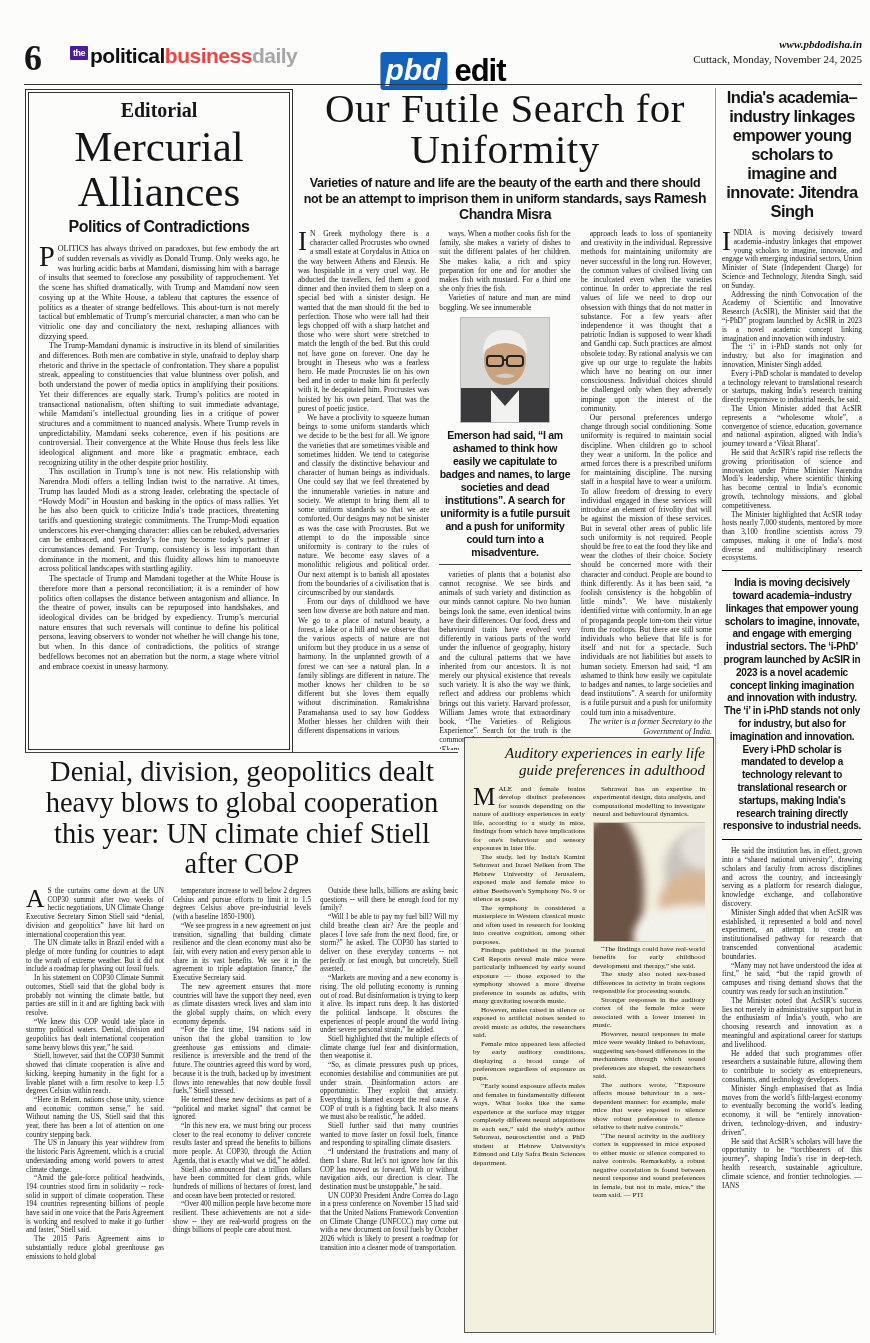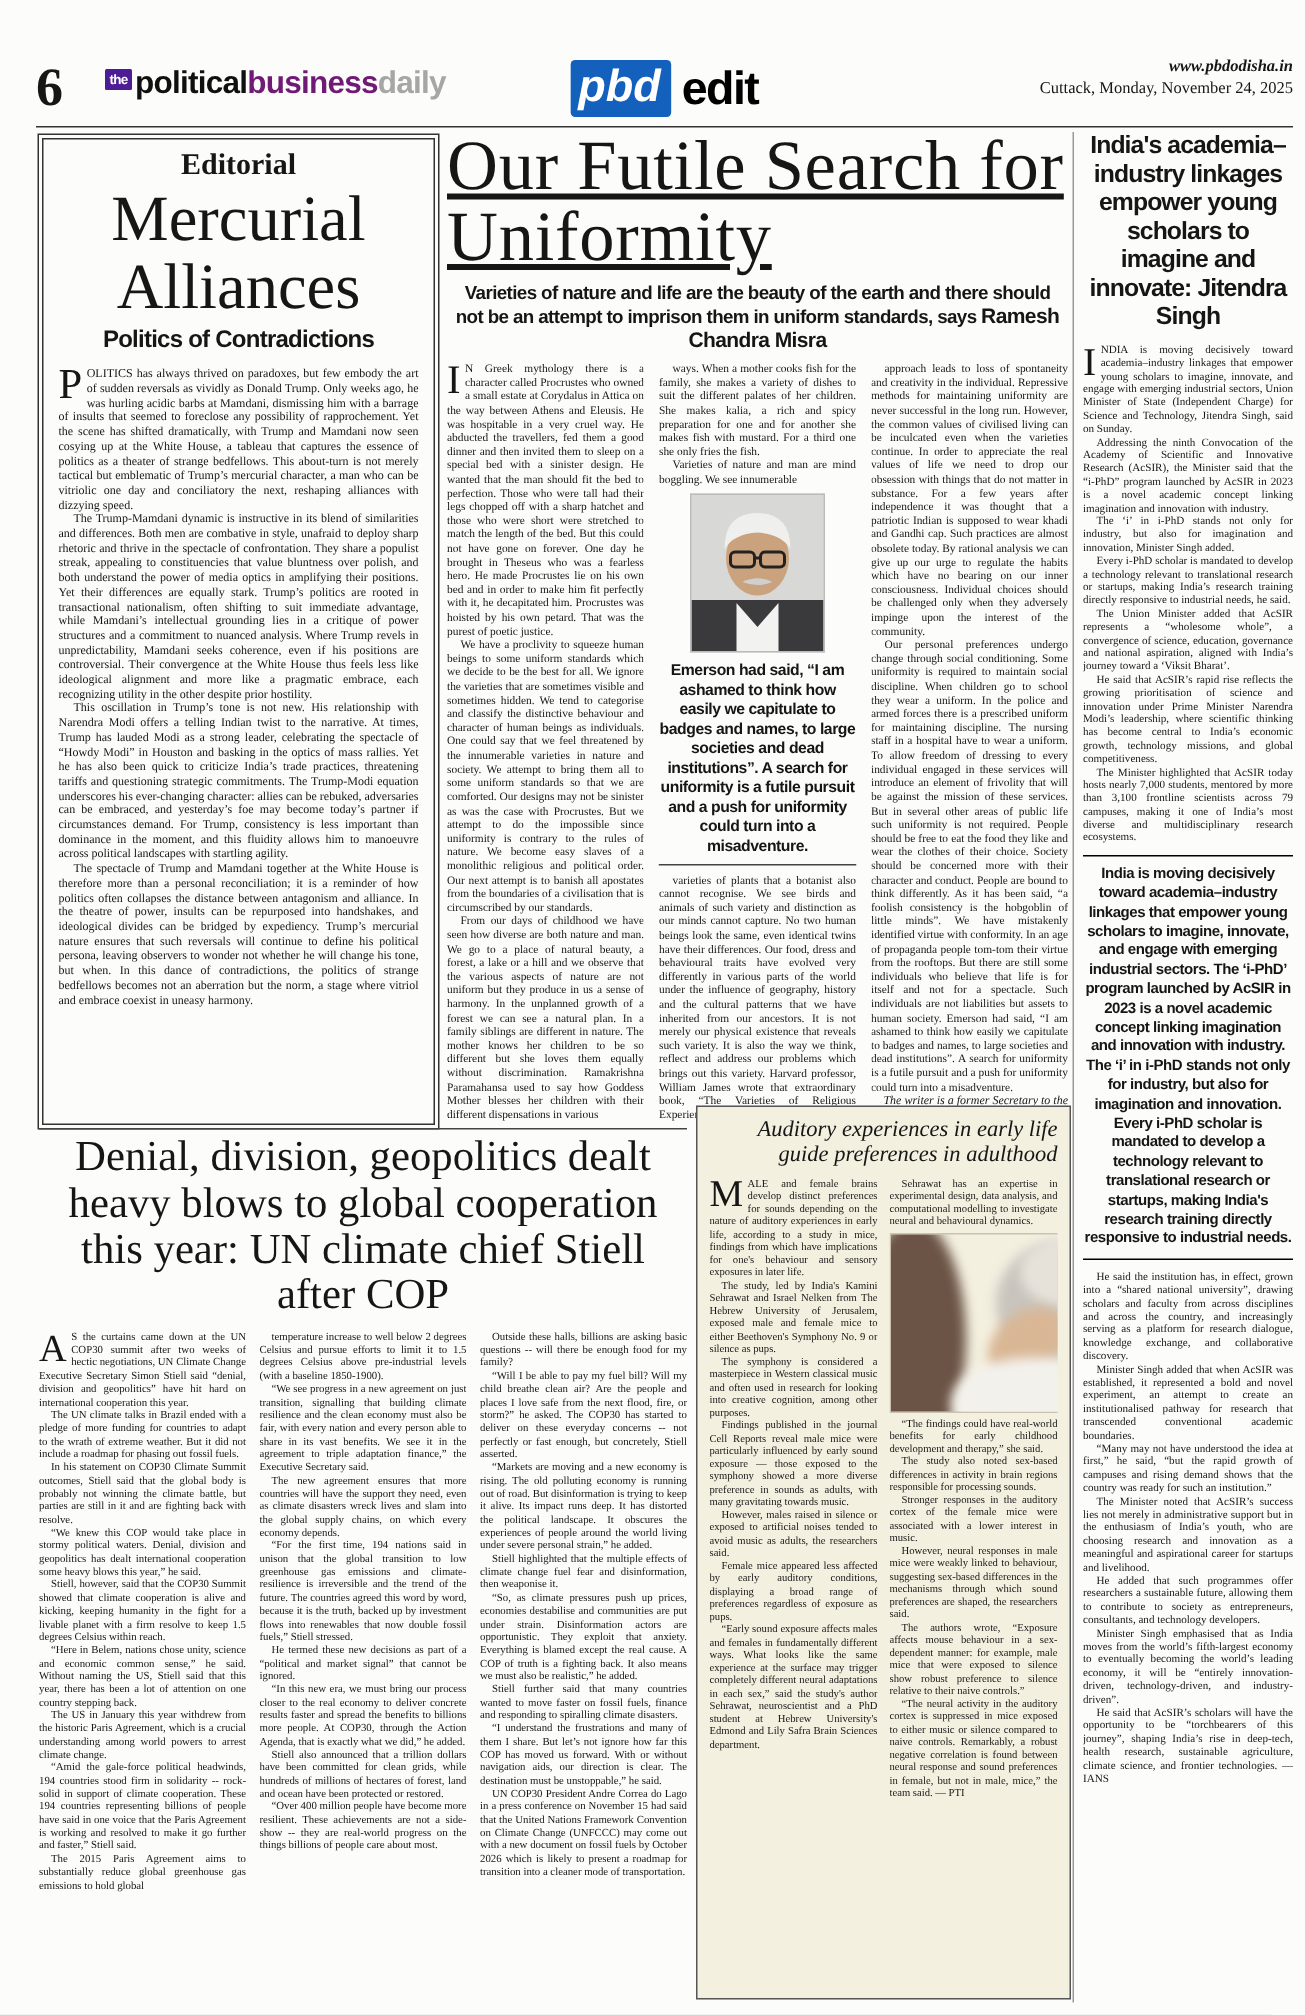--- a/index.html
+++ b/index.html
@@ -5,23 +5,23 @@
   html,body{margin:0;padding:0;background:#e9e9e9;}
   .page{position:relative;width:870px;height:1343px;margin:0 auto;background:#fcfcfa;
         font-family:"Liberation Serif",serif;color:#161616;overflow:hidden;}
   
   .header{position:absolute;left:24px;top:36px;width:838px;height:46px;}
   .pagenum{position:absolute;left:0;top:0;font-size:36px;font-weight:bold;line-height:44px;}
   .paperlogo{position:absolute;left:46px;top:8px;display:flex;align-items:flex-start;
              font-family:"Liberation Sans",sans-serif;font-weight:bold;letter-spacing:-0.5px;}
   .logo-the{background:#4c1d95;color:#fff;font-size:9px;padding:2px 3px;margin-right:2px;margin-top:2px;border-radius:1px;}
   .logo-political{font-size:21px;color:#101010;}
-  .logo-business{font-size:21px;color:#701a75;}
+  .logo-business{font-size:21px;color:#ef4444;}
   .logo-daily{font-size:21px;color:#a6a6a6;}
-  .masthead{position:absolute;left:50%;top:4px;transform:translateX(-50%);display:flex;align-items:center;}
+  .masthead{position:absolute;left:50%;top:16px;transform:translateX(-50%);display:flex;align-items:center;}
   .pbd-box{background:#1461bd;color:#fff;font-family:"Liberation Sans",sans-serif;
            font-weight:bold;font-style:italic;font-size:30px;padding:1px 7px 3px 5px;border-radius:3px;}
   .edit-word{font-family:"Liberation Sans",sans-serif;font-weight:bold;font-size:31px;color:#000;margin-left:7px;letter-spacing:-1px;}
   .dateinfo{position:absolute;right:0;top:2px;text-align:right;}
   .site{font-style:italic;font-weight:bold;font-size:11px;}
   .dateline{font-size:11px;margin-top:3px;}
   .header-rule{position:absolute;left:24px;top:84px;width:838px;border-top:1px solid #333;}
   
   .editorial{position:absolute;left:28px;top:92px;width:240px;height:648px;
              border:1px solid #333;outline:1px solid #333;outline-offset:2px;padding:4px 10px;overflow:hidden;}
@@ -33,21 +33,21 @@
   .auditory{position:absolute;left:464px;top:737px;width:232px;height:584px;
             background:#f4f0e0;border:1px solid #555;padding:5px 8px;overflow:hidden;}
   
   .ed-kicker{text-align:center;font-size:20px;font-weight:bold;margin:2px 0 2px;}
   .ed-title{text-align:center;font-size:43px;font-weight:normal;margin:0 0 4px;line-height:1.05;}
   .ed-sub{text-align:center;font-family:"Liberation Sans",sans-serif;font-weight:bold;
           font-size:16px;letter-spacing:-0.5px;margin:0 0 8px;}
   .ed-body{font-size:8px;line-height:9.7px;text-align:justify;}
   .ed-body p{margin:0;text-indent:10px;}
   
-  .uni-title{text-align:left;font-size:47px;font-weight:normal;margin:0;line-height:1;letter-spacing:0.5px;text-decoration:underline;}
+  .uni-title{text-align:center;font-size:41px;font-weight:normal;margin:0;line-height:1;letter-spacing:0.5px;}
   .standfirst{text-align:center;font-family:"Liberation Sans",sans-serif;font-weight:bold;
               font-size:12.5px;line-height:15px;letter-spacing:-0.4px;margin:6px 4px 6px;}
   .standfirst b{font-size:14px;}
   .uni-cols{display:flex;gap:10px;height:566px;}
   .uni-col{flex:1;font-size:7.6px;line-height:9.2px;text-align:justify;overflow:hidden;}
   .uni-col p{margin:0;text-indent:9px;}
   .portrait{width:88px;height:104px;margin:5px auto 4px;display:block;background:#d6d6d4;border:1px solid #bbb;}
   .uni-quote{font-family:"Liberation Sans",sans-serif;font-weight:bold;font-size:10.5px;line-height:13px;
              text-align:center;letter-spacing:-0.3px;margin:3px 0 5px;padding:2px 0 5px;border-bottom:1px solid #444;}
   .writer-credit{font-style:italic;text-align:right;font-size:8px;line-height:10px;margin-top:8px;text-indent:0 !important;}

